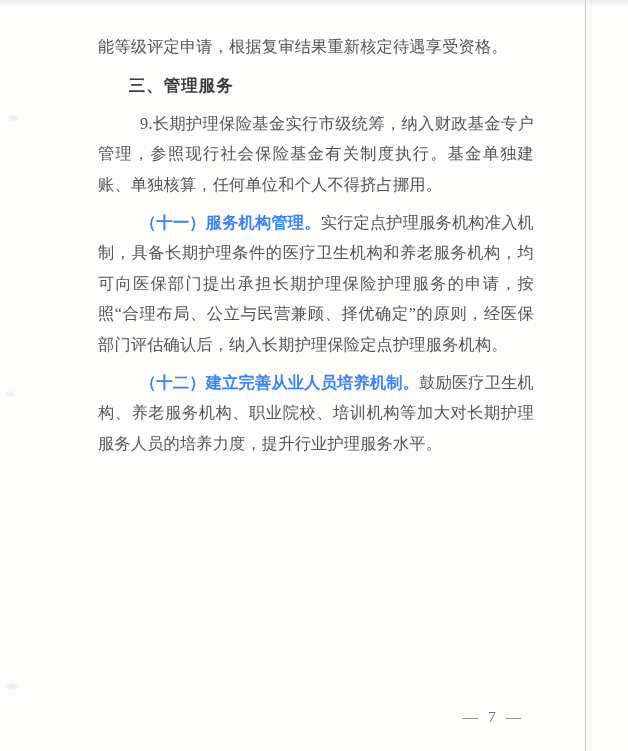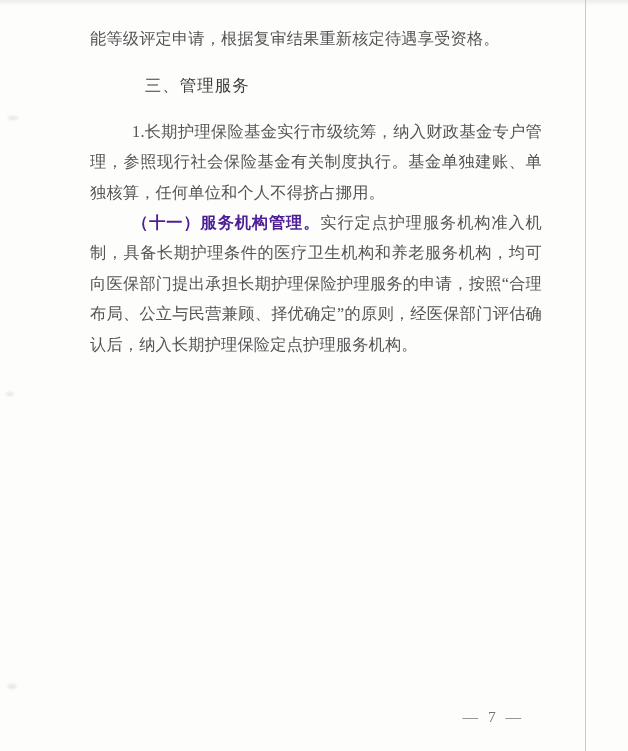--- a/index.html
+++ b/index.html
@@ -40,36 +40,36 @@
     position: absolute;
     left: 90px;
     top: 24px;
     width: 452px;
     color: #545454;
     font-size: 16.2px;
     line-height: 30.4px;
     text-align: justify;
     letter-spacing: 0.2px;
   }
-  .para { margin: 0; }
+  .para { margin: 8px; }
   .para.indent { text-indent: 2.6em; }
   .heading {
-    font-weight: normal;
+    font-weight: bold;
     color: #3d3d3d;
     text-indent: 2.35em;
-    margin: 16px;
+    margin: 0;
   }
   .heading.lvl1 {
     font-family: "Liberation Sans", sans-serif;
     font-size: 16.5px;
     letter-spacing: 1px;
   }
   b.lead {
     font-weight: bold;
-    color: #4c1d95;
+    color: #3b82f6;
   }
   .page-number {
     position: absolute;
     right: 104px;
     bottom: 25px;
     font-size: 15.5px;
     color: #737373;
     letter-spacing: 3px;
     white-space: nowrap;
   }
@@ -79,18 +79,19 @@
 
 <div class="page">
   <div class="scan-edge"></div>
   <div class="smudge s1"></div>
   <div class="smudge s2"></div>
   <div class="smudge s3"></div>
 
   <div class="content" id="content">
       <p class="para">能等级评定申请，根据复审结果重新核定待遇享受资格。</p>
       <p class="para heading lvl1">三、管理服务</p>
-      <p class="para indent">1.长期护理保险基金实行市级统筹，纳入财政基金专户管理，参照现行社会保险基金有关制度执行。基金单独建账、单独核算，任何单位和个人不得挤占挪用。</p>
+      <p class="para indent">9.长期护理保险基金实行市级统筹，纳入财政基金专户管理，参照现行社会保险基金有关制度执行。基金单独建账、单独核算，任何单位和个人不得挤占挪用。</p>
       <p class="para indent"><b class="lead">（十一）服务机构管理。</b><span>实行定点护理服务机构准入机制，具备长期护理条件的医疗卫生机构和养老服务机构，均可向医保部门提出承担长期护理保险护理服务的申请，按照“合理布局、公立与民营兼顾、择优确定”的原则，经医保部门评估确认后，纳入长期护理保险定点护理服务机构。</span></p>
+      <p class="para indent"><b class="lead">（十二）建立完善从业人员培养机制。</b><span>鼓励医疗卫生机构、养老服务机构、职业院校、培训机构等加大对长期护理服务人员的培养力度，提升行业护理服务水平。</span></p>
     </div>
 
   <div class="page-number">— 7 —</div>
 </div>
 
 </body></html>

